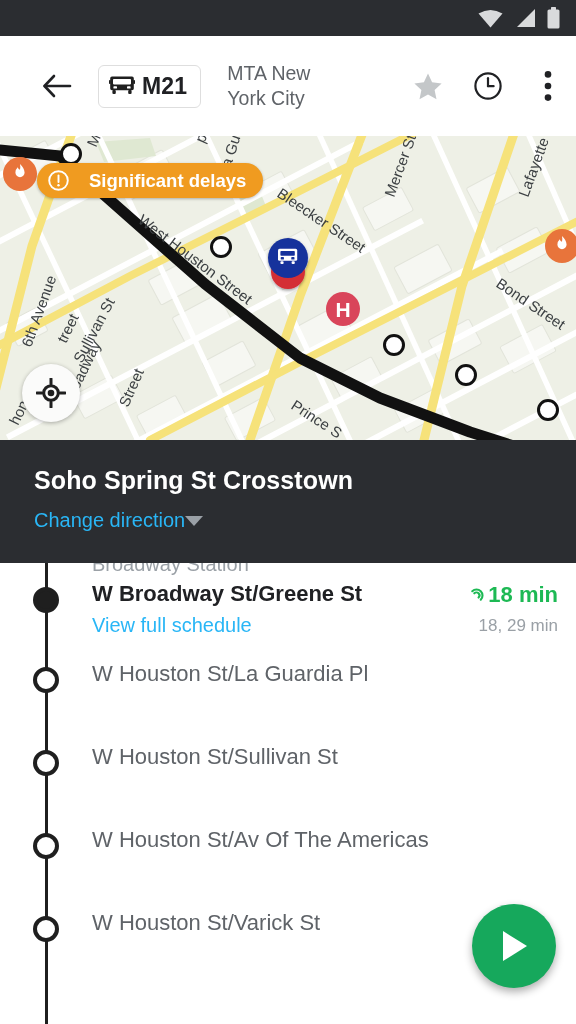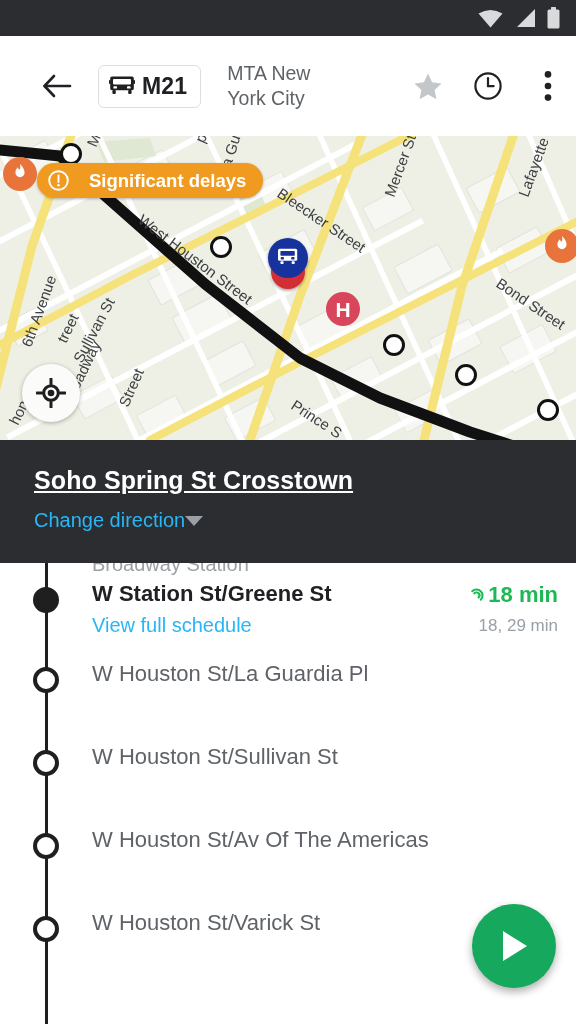--- a/index.html
+++ b/index.html
@@ -88,21 +88,21 @@
   }
 
   
   .dirpanel {
     position:absolute; top:440px; left:0; width:576px; height:123px;
     background:#2b2d31;
     padding:26px 0 0 34px;
     z-index:5;
   }
   .dirpanel .dp-title {
-    color:#ffffff; font-size:25px; font-weight:bold; letter-spacing:0.1px;text-decoration:underline;
+    color:#ffffff; font-size:25px; font-weight:bold; letter-spacing:0.1px;
   }
   .dp-change-row {
     display:flex; align-items:center; 
     margin-top:14px;
   }
   .dp-change {
     color:#29b6f6; font-size:20px;
   }
   .dp-caret {
     width:0; height:0;
@@ -376,21 +376,21 @@
   <div class="stoplist">
     <div class="timeline"></div>
 
     <div class="row-header" style="padding-top:113px;">
       <span class="hdr-text">Broadway Station</span>
     </div>
 
     <div class="stop-row primary" style="padding-top:28px;">
       <span class="dot filled" style="top:34px;"></span>
       <div class="stop-main">
-        <div class="stop-name">W Station St/Greene St</div>
+        <div class="stop-name">W Broadway St/Greene St</div>
         <div class="stop-sub">View full schedule</div>
       </div>
       <div class="stop-right">
         <div class="eta-live">
           <svg width="17" height="17" viewBox="0 0 17 17">
             <g transform="rotate(-45 8.5 8.5)">
               <path d="M8.5 14.5 a6 6 0 0 0 0 -12" fill="none" stroke="#1db954" stroke-width="2.1" stroke-linecap="round"></path>
               <path d="M8.5 11.4 a3 3 0 0 0 0 -6" fill="none" stroke="#1db954" stroke-width="2.1" stroke-linecap="round"></path>
             </g>
           </svg>

